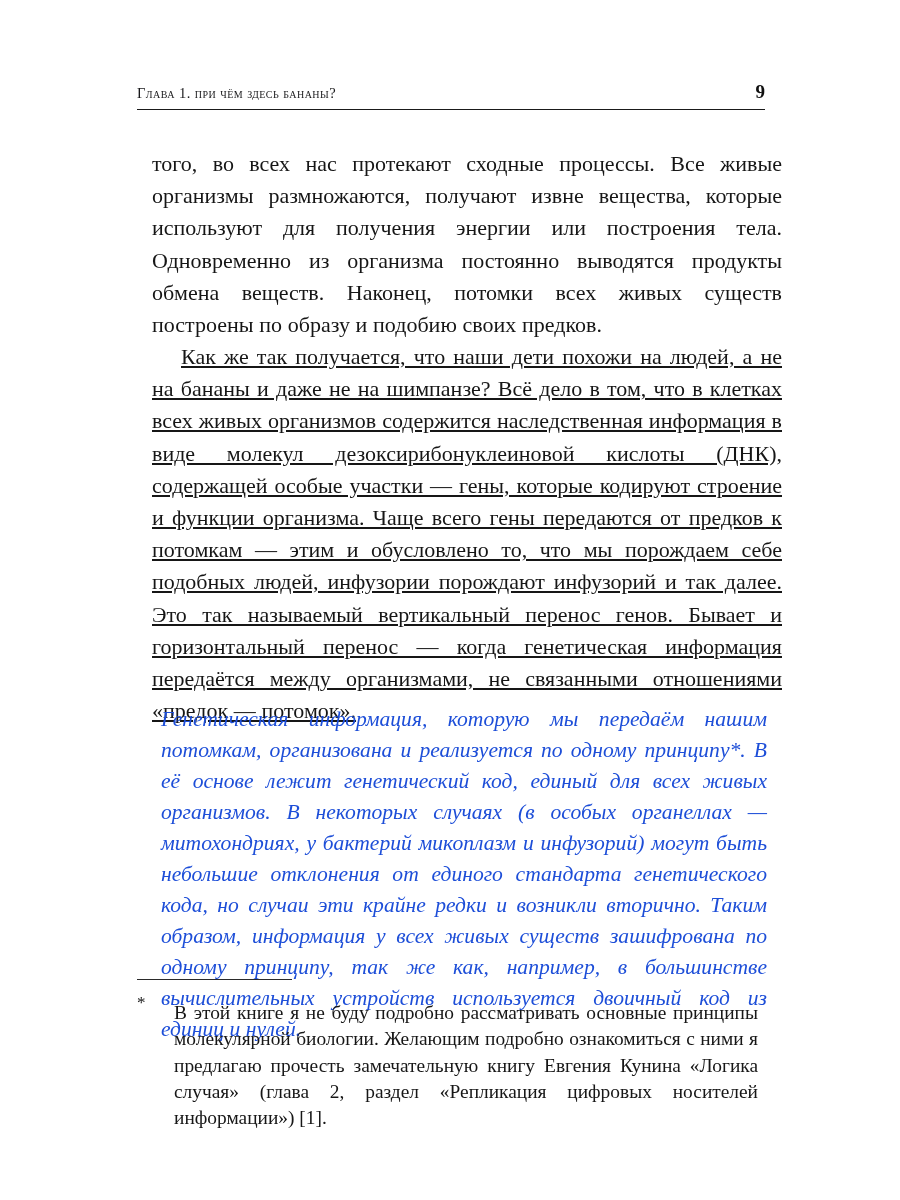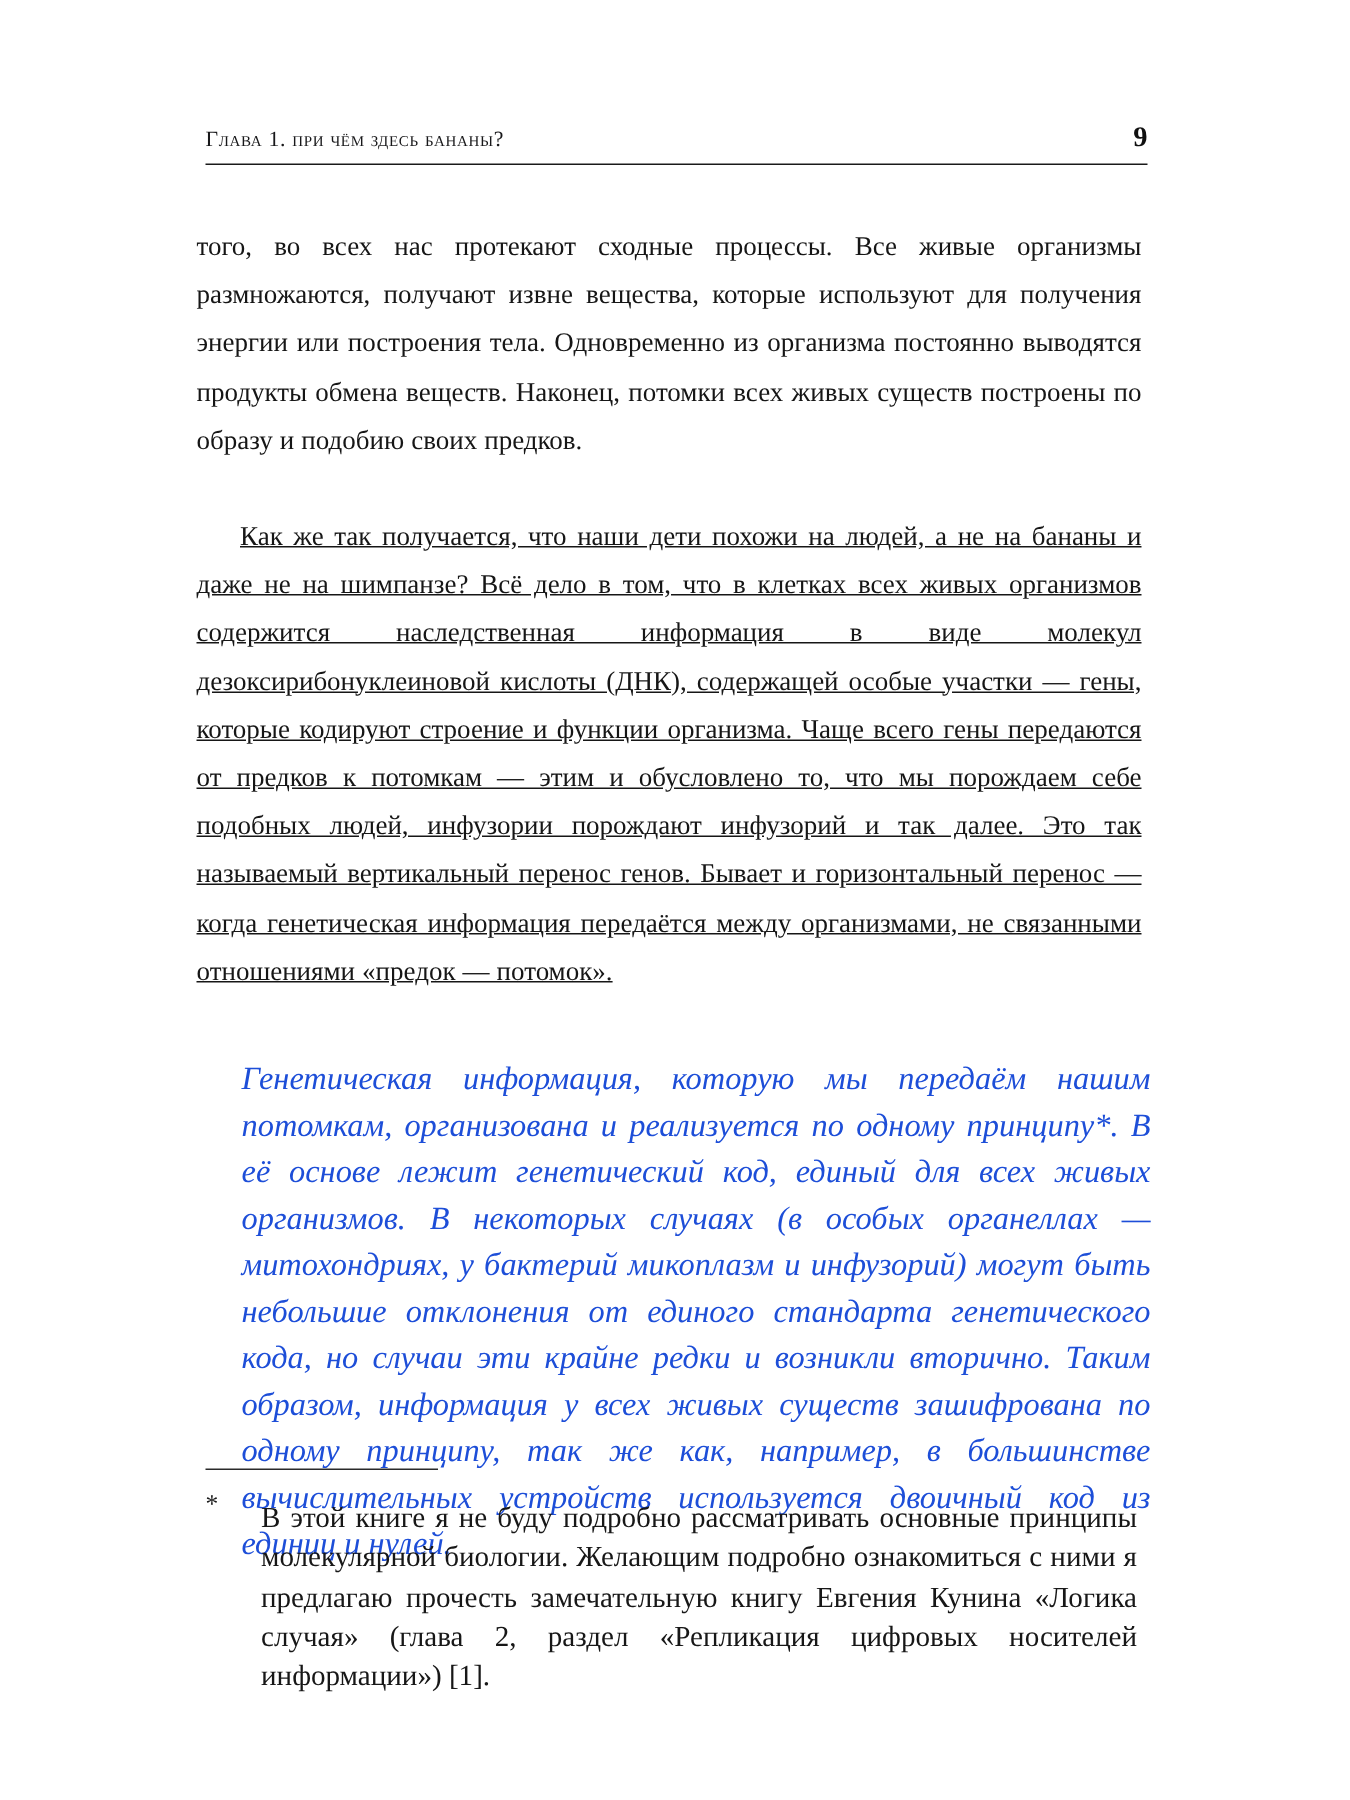--- a/index.html
+++ b/index.html
@@ -49,23 +49,23 @@
   .runhead-folio {
     font-size: 19px;
     font-weight: bold;
     color: #101010;
     line-height: 1;
   }
 
   
   .body-block {
     position: absolute;
-    left: 131px;
+    left: 152px;
     width: 630px;
-    font-size: 18px;
+    font-size: 22px;
     line-height: 32.2px;
     text-align: justify;
     text-align-last: left;
     color: #161616;
     word-spacing: 0.2px;
   }
   .body-block p {
     margin: 0;
   }
   .body-block p.indent {

